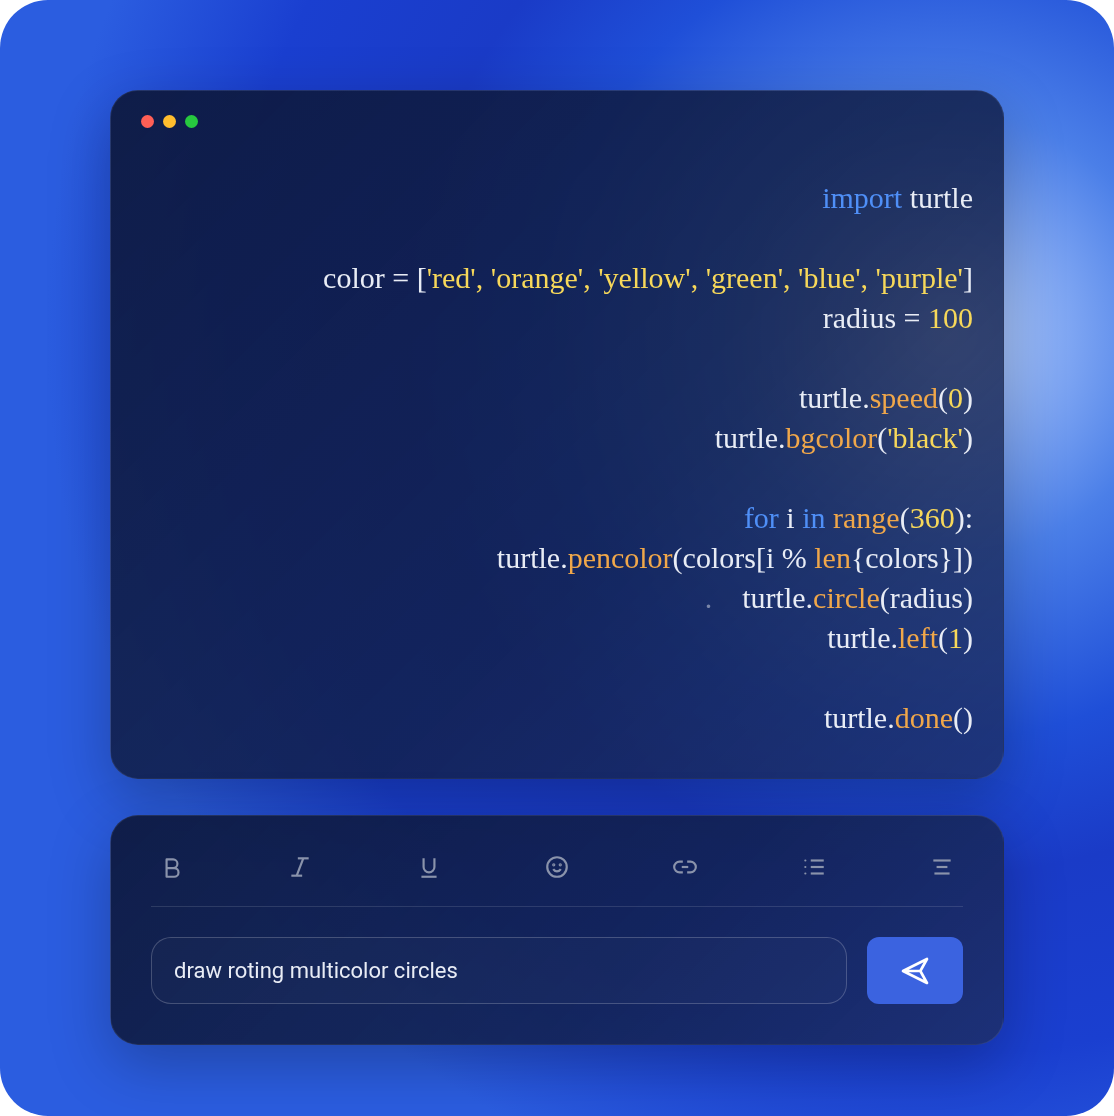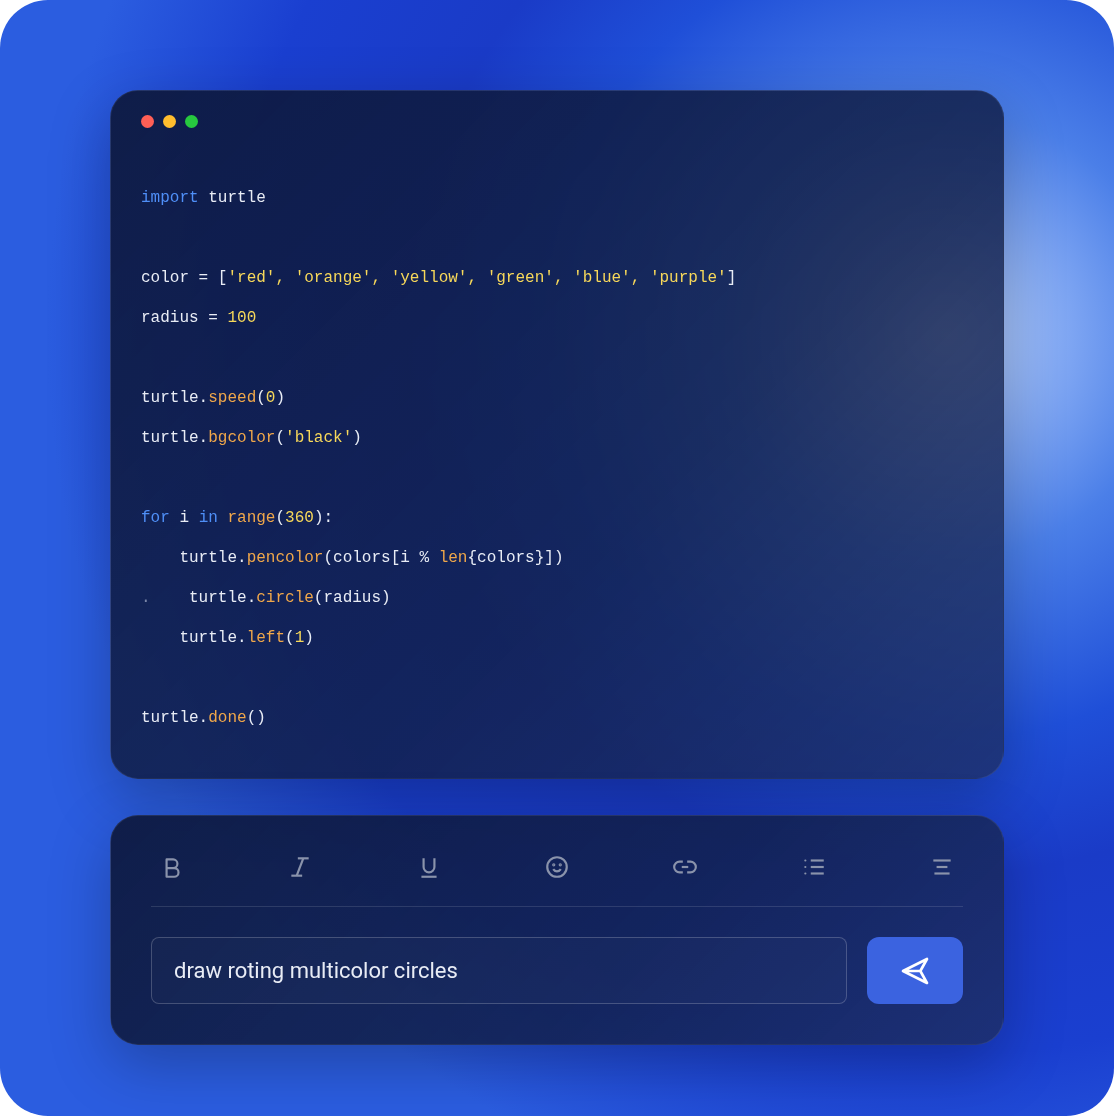--- a/index.html
+++ b/index.html
@@ -17,25 +17,26 @@
     border: 1px solid rgba(255,255,255,0.08);
     padding: 24px 30px 40px 30px;
     box-shadow: 0 20px 60px rgba(0,0,0,0.25);
   }
   .traffic-lights { display: flex; gap: 9px; margin-bottom: 50px; }
   .traffic-lights span { width: 13px; height: 13px; border-radius: 50%; display: block; }
   .tl-red { background: #ff5f56; }
   .tl-yellow { background: #ffbd2e; }
   .tl-green { background: #27c93f; }
   .code {
-    font-family: Liberation Mono, monospace;
-    font-size: 16px;
+    font-family: Liberation Serif, serif;
+    font-size: 30px;
     line-height: 40px;
     color: #e8ecf5;
     white-space: pre;
+    text-align: right;
   }
   .kw   { color: #4f8ff7; }
   .str  { color: #f7d85a; }
   .num  { color: #f7d85a; }
   .fn   { color: #f0a74a; }
   .builtin { color: #f0a74a; }
   .dot  { color: #7a86a8; }
 
   .input-panel {
     background: linear-gradient(135deg, rgba(13,24,60,0.92) 0%, rgba(18,32,75,0.85) 60%, rgba(30,45,95,0.78) 100%);
@@ -54,21 +55,21 @@
     color: #8a93ab; width: 34px; height: 30px;
     display: flex; align-items: center; justify-content: center;
     cursor: pointer;
   }
   .toolbar .tool svg { width: 26px; height: 26px; stroke: #8a93ab; fill: none; stroke-width: 2; }
   .input-row { display: flex; gap: 20px; align-items: stretch; }
   .prompt-input {
     flex: 1;
     background: rgba(255,255,255,0.02);
     border: 1.5px solid rgba(255,255,255,0.2);
-    border-radius: 8px;
+    border-radius: 20px;
     padding: 20px 22px;
     font-size: 22px;
     color: #e8ecf5;
     outline: none;
     font-family: inherit;
   }
   .send-btn {
     width: 96px;
     background: #3b63e0;
     border: none;

